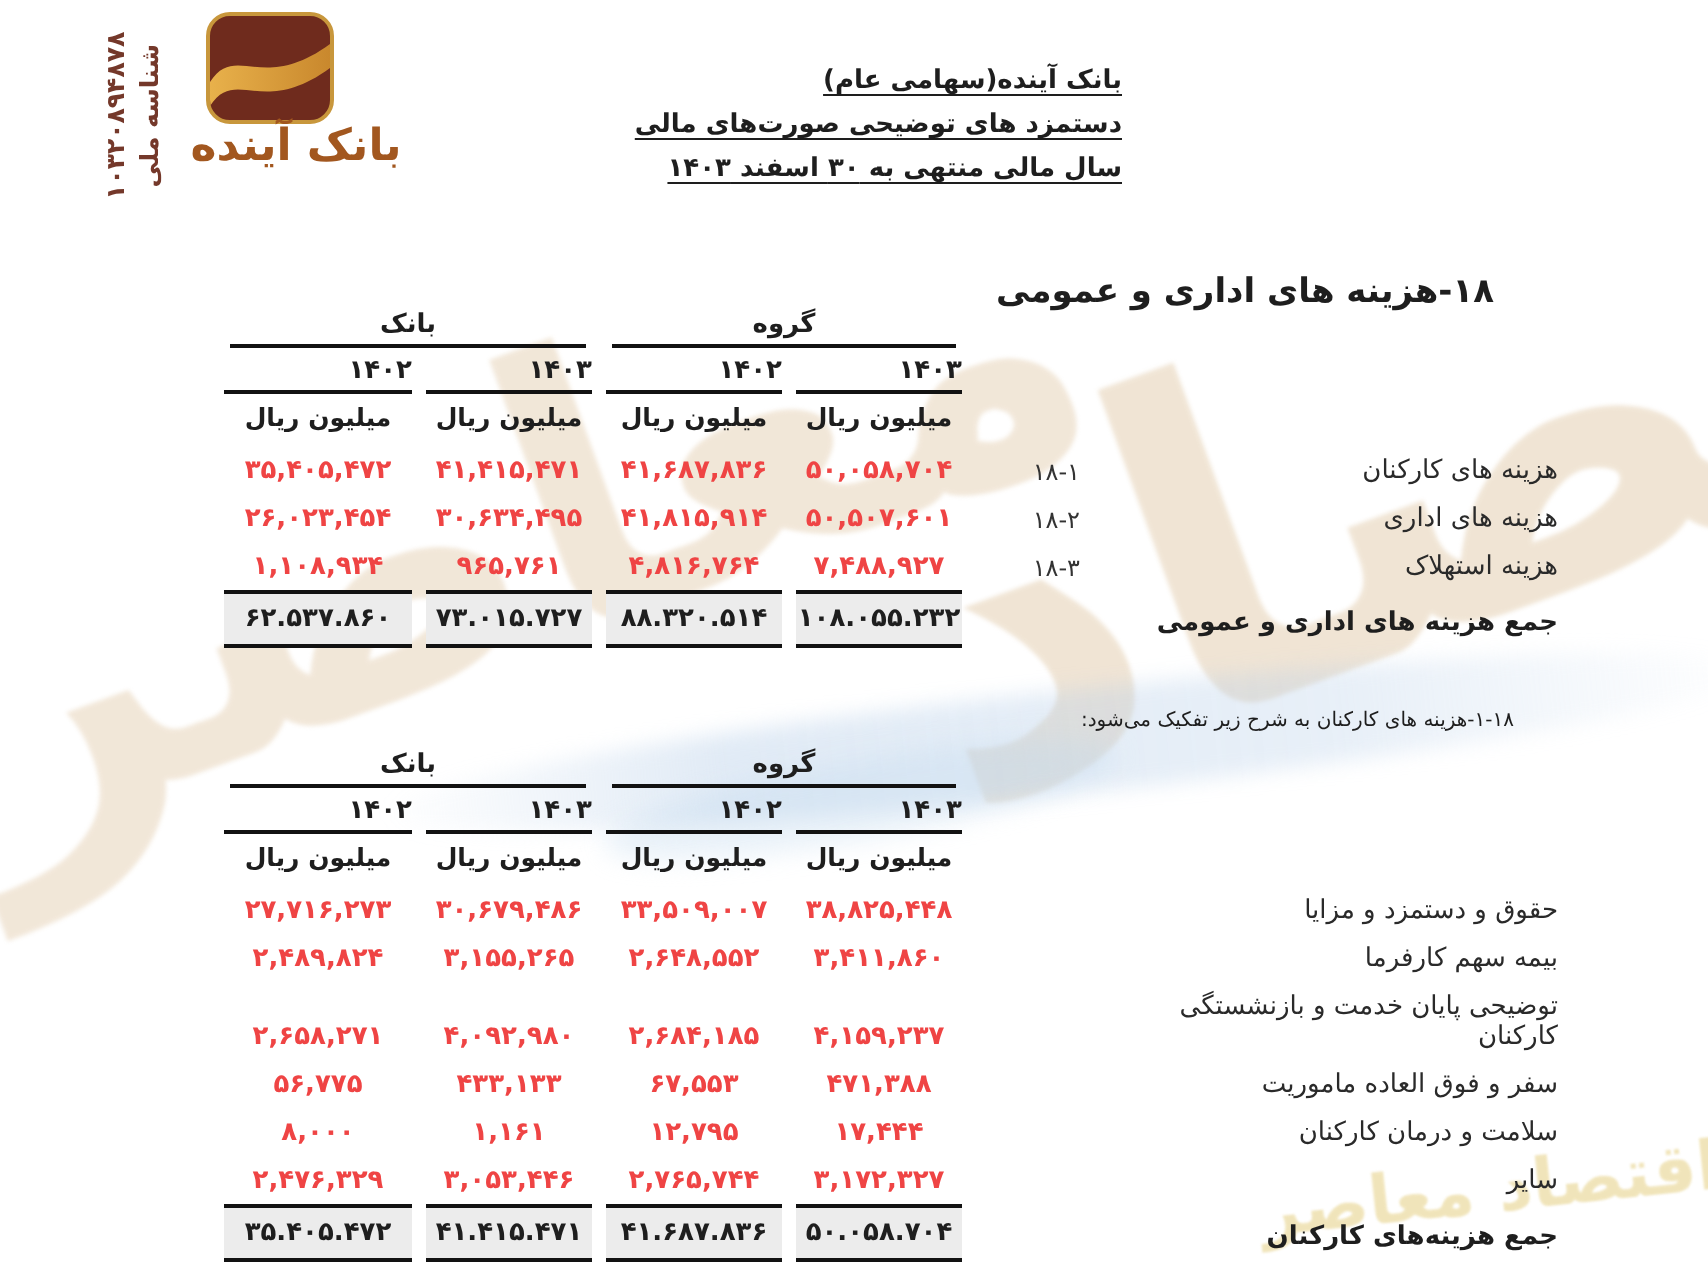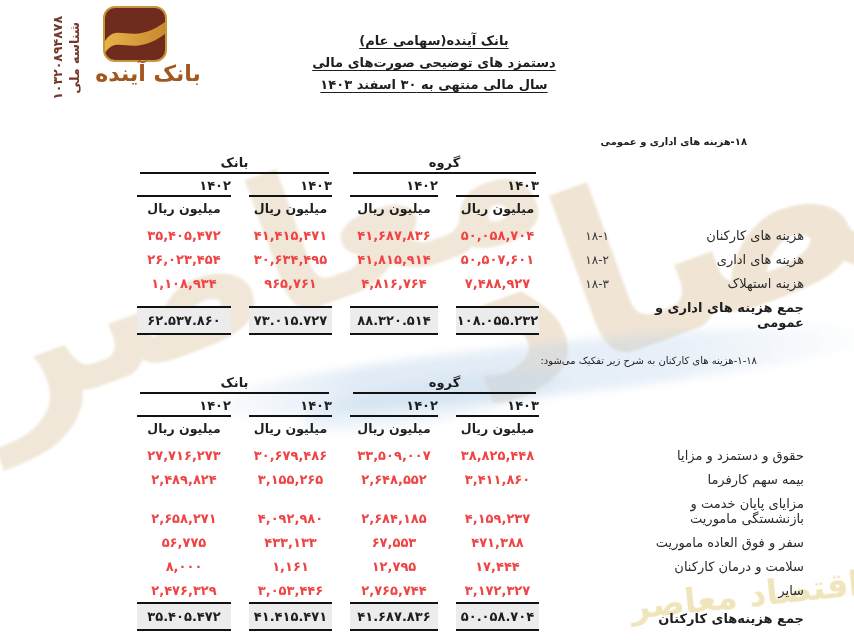--- a/index.html
+++ b/index.html
@@ -20,29 +20,29 @@
   
   .national-id{position:absolute;left:14px;top:2px;width:106px;height:112px;display:flex;
                align-items:center;justify-content:center;z-index:1;}
   .national-id .rot{transform:rotate(-90deg);text-align:center;font-size:12.5px;font-weight:bold;
                     color:#74382a;line-height:1.35;letter-spacing:.5px;white-space:nowrap;}
   .logo-mark{position:absolute;left:103px;top:6px;width:60px;height:52px;background:#6f2b1d;
              border:2px solid #c8973c;border-radius:12px;z-index:1;overflow:hidden;}
   .logo-mark svg{display:block;width:100%;height:100%;}
   .logo-title{position:absolute;left:86px;top:61px;width:124px;text-align:center;z-index:1;
               font-size:22px;font-weight:bold;color:#a2571f;}
-  .doc-header{position:absolute;left:284px;top:33px;width:300px;text-align:center;z-index:1;}
+  .doc-header{position:absolute;left:261px;top:33px;width:300px;text-align:right;z-index:1;}
   .doc-header div{font-size:13px;font-weight:bold;text-decoration:underline;text-underline-offset:3px;
                   margin-bottom:7px;}
   
-  .sec-title1{position:absolute;right:107px;top:136px;font-size:10px;font-weight:bold;z-index:1;}
+  .sec-title1{position:absolute;right:107px;top:136px;font-size:17px;font-weight:bold;z-index:1;}
   .sec-title2{position:absolute;right:97px;top:355px;font-size:10px;z-index:1;}
   
-  .fin-table{position:absolute;left:137px;width:667px;direction:ltr;z-index:1;display:grid;
-             grid-template-columns:94px 83px 88px 83px 52px 1fr;column-gap:18px;align-items:end;}
+  .fin-table{position:absolute;left:112px;width:667px;direction:ltr;z-index:1;display:grid;
+             grid-template-columns:94px 83px 88px 83px 52px 1fr;column-gap:7px;align-items:end;}
   .t1{top:155px;}
   .t2{top:375px;}
   .cell{font-size:13px;}
   .gh{text-align:center;font-weight:bold;border-bottom:2.5px solid #121212;padding-bottom:2px;margin:0 3px;}
   .yh{text-align:right;font-weight:bold;border-bottom:2.5px solid #121212;padding:4px 0 2px;}
   .uh{text-align:center;font-weight:bold;font-size:12.5px;padding:4px 0 7px;}
   .num{text-align:center;font-weight:bold;font-size:13px;padding:4.5px 0;color:#ef4444;}
   .note-cell{direction:ltr;text-align:right;font-size:12px;padding:4.5px 0;color:#333;}
   .label-cell{direction:rtl;text-align:right;font-size:13px;padding:4.5px 0;color:#2a2a2a;}
   .total-num{text-align:center;font-weight:bold;font-size:13px;padding:5px 0;background:#ececec;
@@ -166,21 +166,21 @@
     <div class="cell num">۲,۶۴۸,۵۵۲</div>
     <div class="cell num">۳,۴۱۱,۸۶۰</div>
     <div class="cell sp"></div>
     <div class="cell label-cell">بیمه سهم کارفرما</div>
 
     <div class="cell num">۲,۶۵۸,۲۷۱</div>
     <div class="cell num">۴,۰۹۲,۹۸۰</div>
     <div class="cell num">۲,۶۸۴,۱۸۵</div>
     <div class="cell num">۴,۱۵۹,۲۳۷</div>
     <div class="cell sp"></div>
-    <div class="cell label-cell">مزایای پایان خدمت و بازنشستگی ماموریت</div>
+    <div class="cell label-cell">توضیحی پایان خدمت و بازنشستگی کارکنان</div>
 
     <div class="cell num">۵۶,۷۷۵</div>
     <div class="cell num">۴۳۳,۱۳۳</div>
     <div class="cell num">۶۷,۵۵۳</div>
     <div class="cell num">۴۷۱,۳۸۸</div>
     <div class="cell sp"></div>
     <div class="cell label-cell">سفر و فوق العاده ماموریت</div>
 
     <div class="cell num">۸,۰۰۰</div>
     <div class="cell num">۱,۱۶۱</div>

